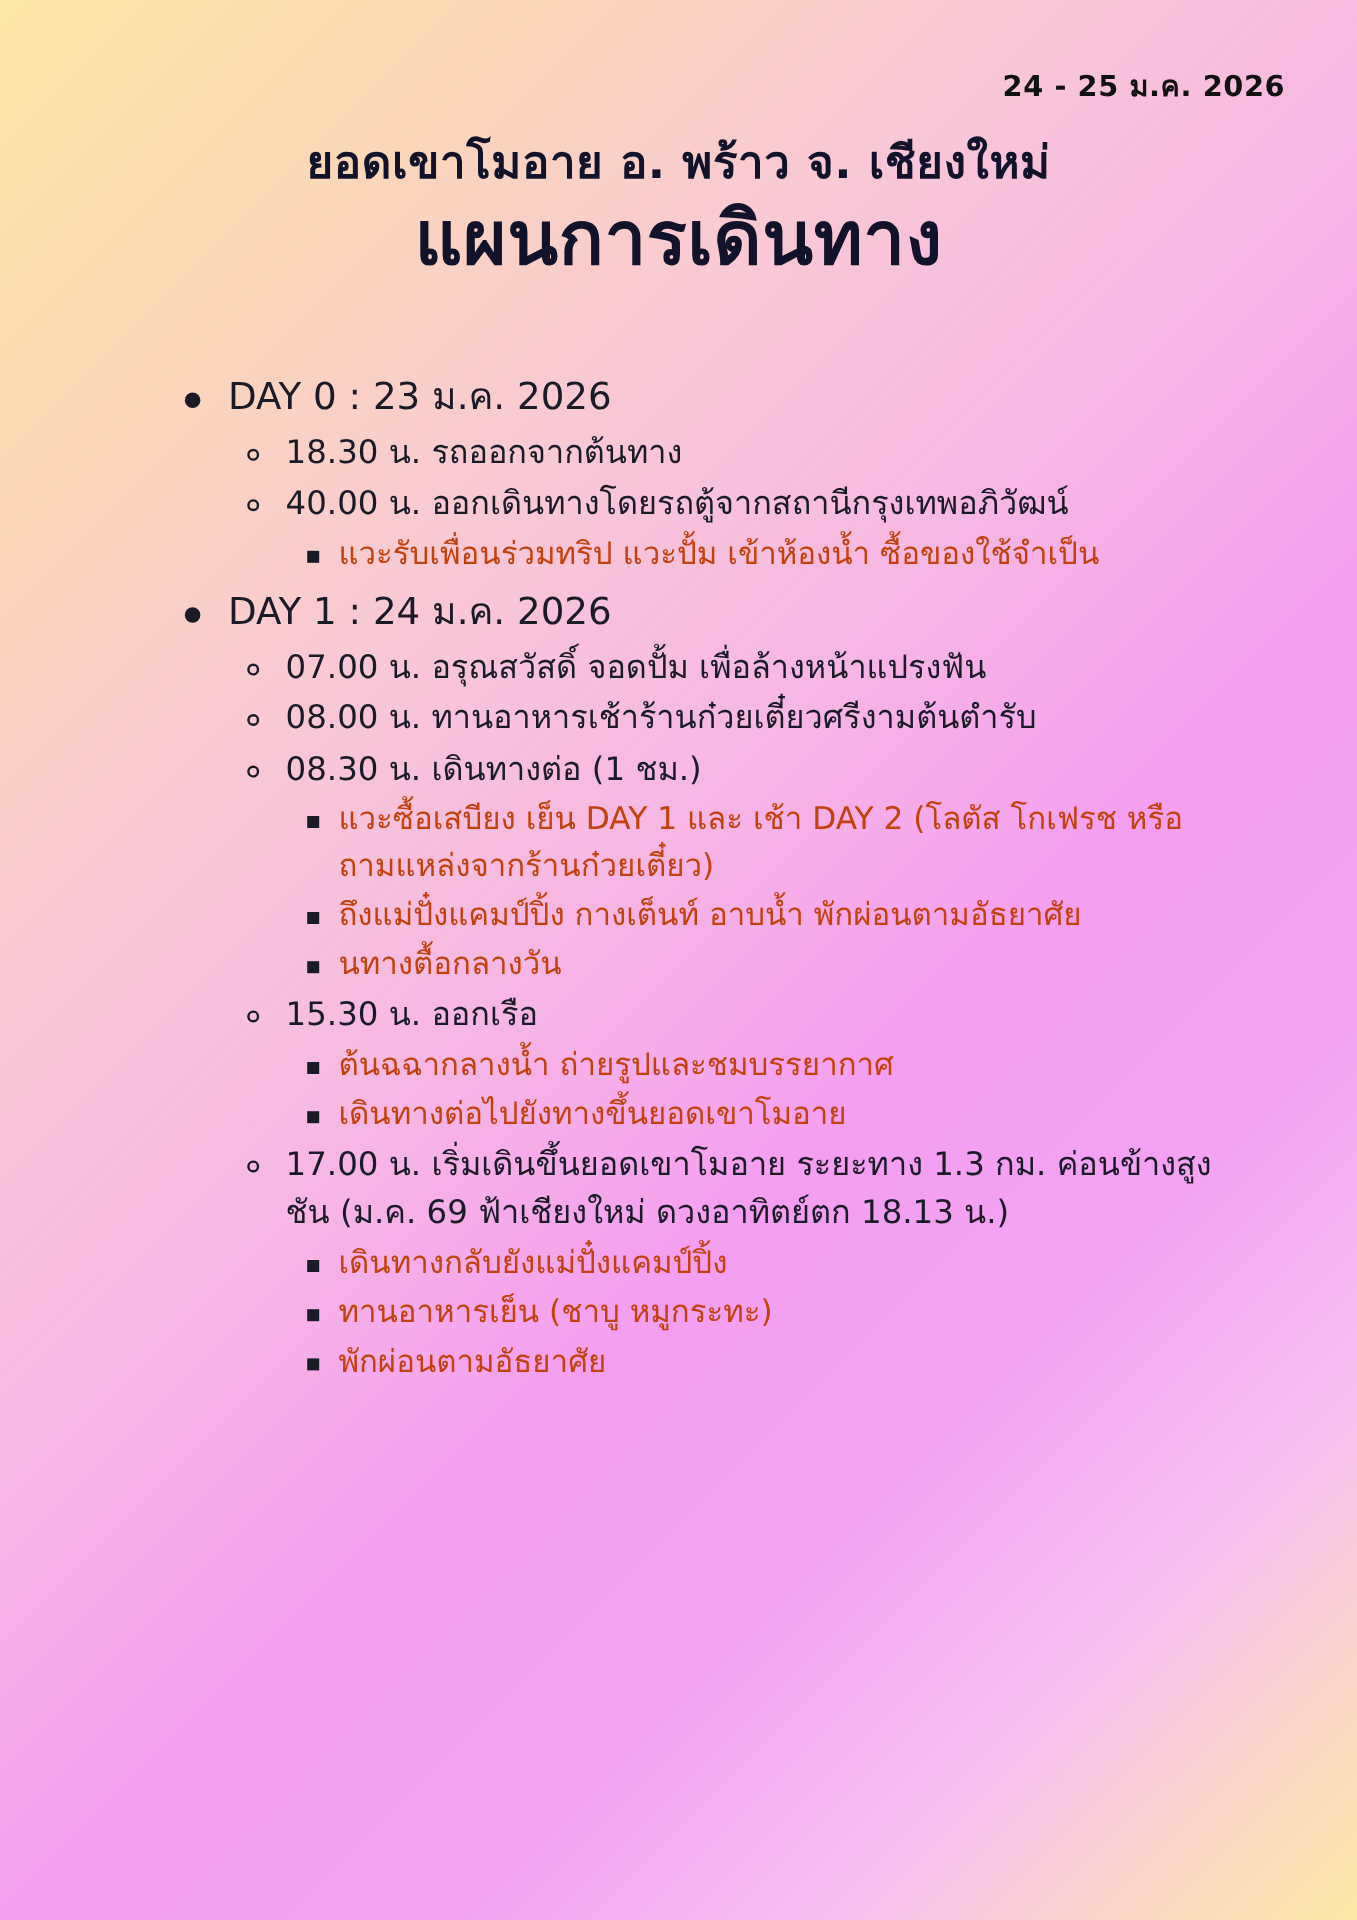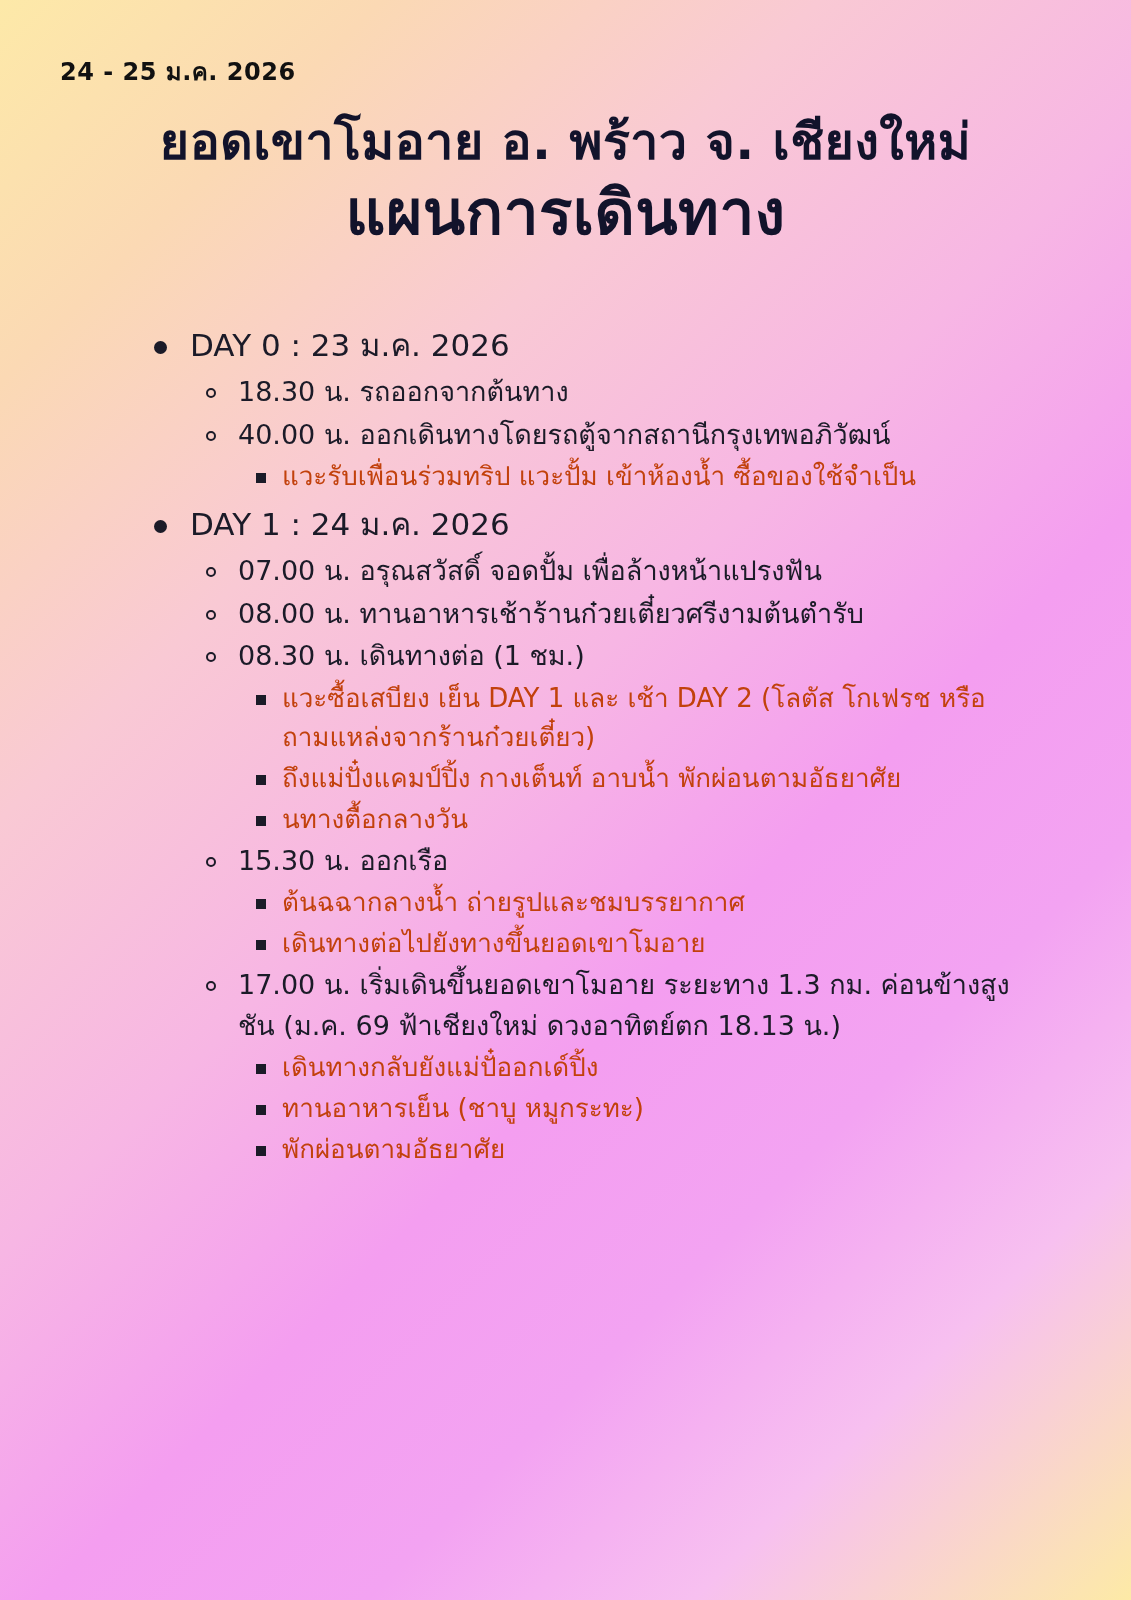--- a/index.html
+++ b/index.html
@@ -24,33 +24,33 @@
     position: relative;
     overflow: hidden;
   }
   .page {
     position: absolute;
     inset: 0;
     padding: 40px 60px 0 60px;
     box-sizing: border-box;
   }
   .date-line {
-    text-align: left;
+    text-align: right;
     font-weight: bold;
     font-size: 24px;
     color: #111111;
     letter-spacing: 0.5px;
     margin-top: 12px;
   }
   .title-block {
     text-align: center;
     margin-top: 22px;
   }
   .title-main {
-    font-size: 50px;
+    font-size: 38px;
     font-weight: bold;
     color: #12132b;
     line-height: 1.18;
     letter-spacing: 0.5px;
   }
   .title-sub {
     font-size: 62px;
     font-weight: bold;
     color: #12132b;
     line-height: 1.18;
@@ -198,21 +198,21 @@
               </li>
               <li>
                 <div class="txt">เดินทางต่อไปยังทางขึ้นยอดเขาโมอาย</div>
               </li>
             </ul>
           </li>
           <li>
             <div class="txt">17.00 น. เริ่มเดินขึ้นยอดเขาโมอาย ระยะทาง 1.3 กม. ค่อนข้างสูงชัน (ม.ค. 69 ฟ้าเชียงใหม่ ดวงอาทิตย์ตก 18.13 น.)</div>
             <ul class="lvl3">
               <li>
-                <div class="txt">เดินทางกลับยังแม่ปั๋ออกเด์ปิ้ง</div>
+                <div class="txt">เดินทางกลับยังแม่ปั๋งแคมป์ปิ้ง</div>
               </li>
               <li>
                 <div class="txt">ทานอาหารเย็น (ชาบู หมูกระทะ)</div>
               </li>
               <li>
                 <div class="txt">พักผ่อนตามอัธยาศัย</div>
               </li>
             </ul>
           </li>
         </ul>

